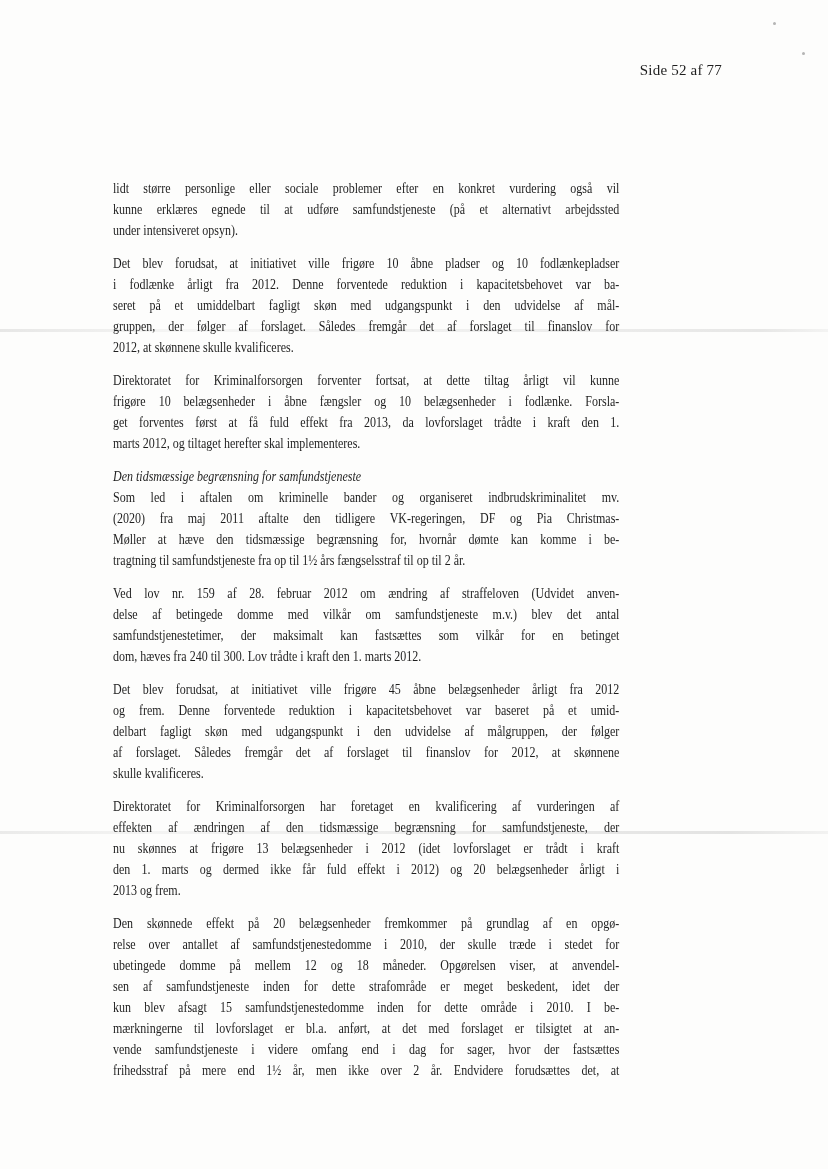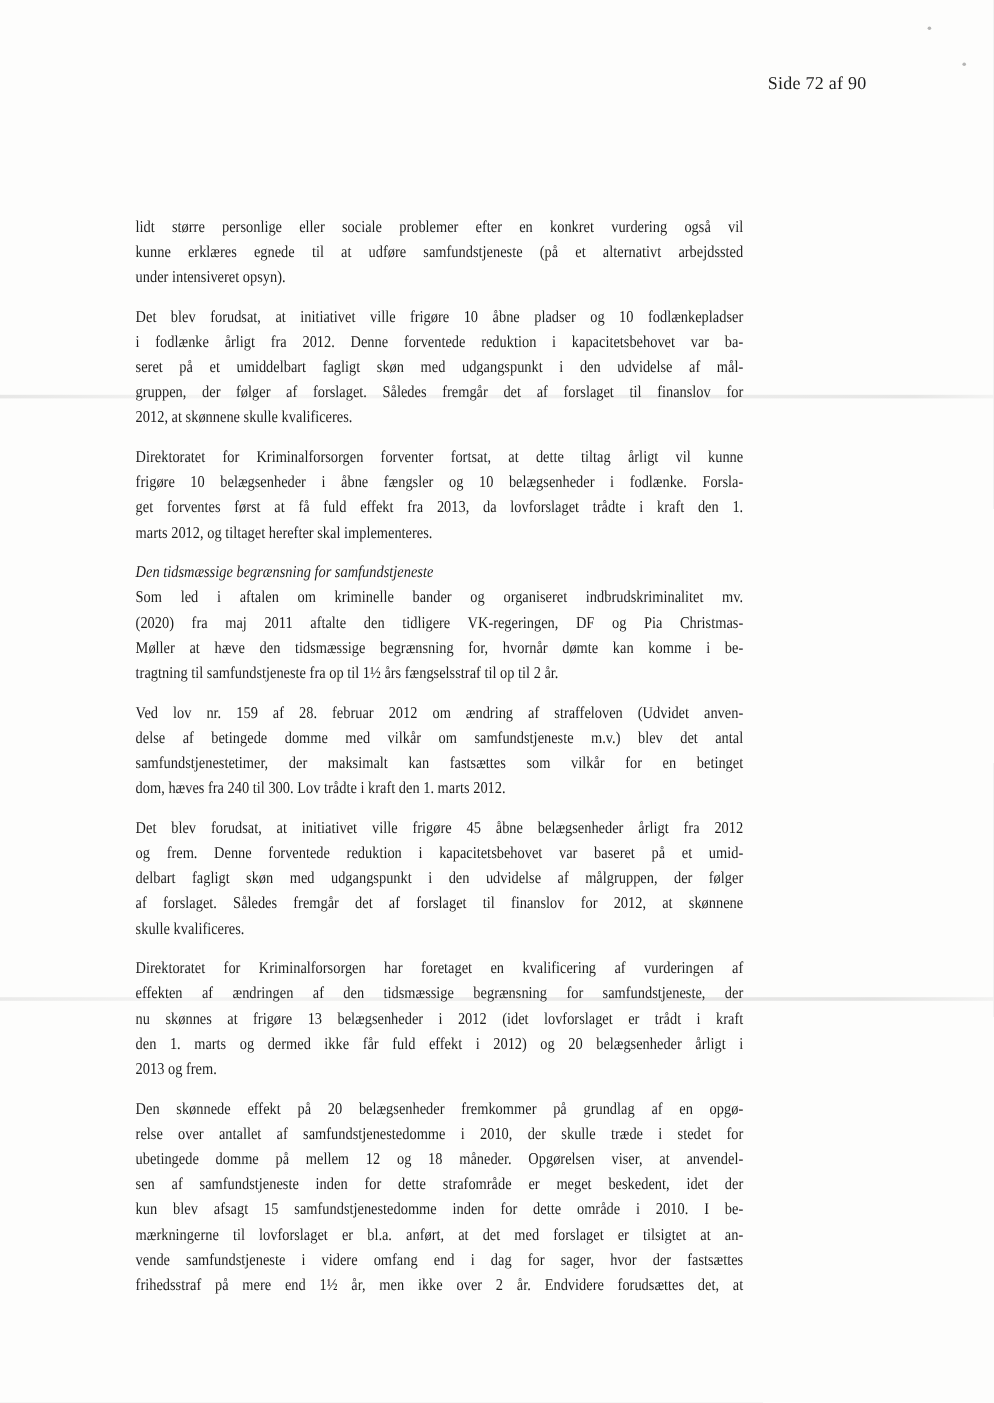--- a/index.html
+++ b/index.html
@@ -75,21 +75,21 @@
     background: rgba(45,45,45,0.35);
     pointer-events: none;
   }
   .speck.one { left: 773px; top: 22px; }
   .speck.two { left: 802px; top: 52px; }
 </style>
 </head>
 <body>
 
 <div class="page" style="--paper: #fdfdfc; --ink: #1e1e1e;">
-  <div class="page-number">Side 72 af 90</div>
+  <div class="page-number">Side 52 af 77</div>
 
   <div class="textcol">
       <div class="block">
         <div class="line">lidt større personlige eller sociale problemer efter en konkret vurdering også vil</div>
         <div class="line">kunne erklæres egnede til at udføre samfundstjeneste (på et alternativt arbejdssted</div>
         <div class="line last">under intensiveret opsyn).</div>
       </div>
       <div class="block">
         <div class="line">Det blev forudsat, at initiativet ville frigøre 10 åbne pladser og 10 fodlænkepladser</div>
         <div class="line">i fodlænke årligt fra 2012. Denne forventede reduktion i kapacitetsbehovet var ba-</div>

